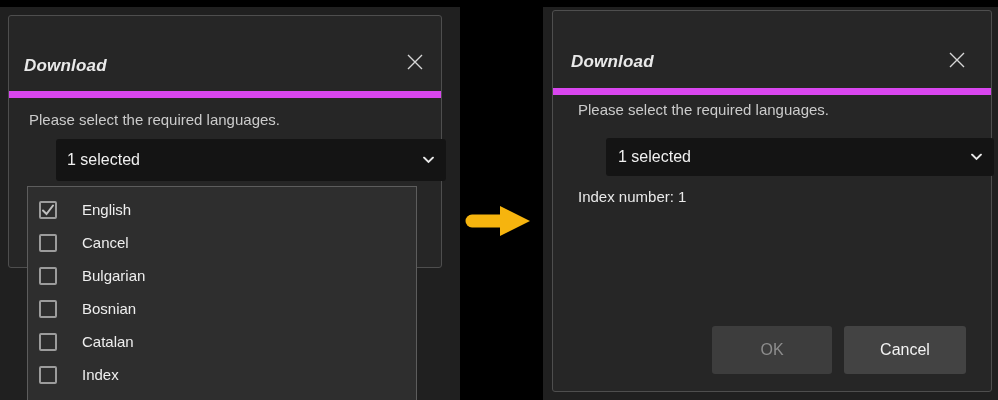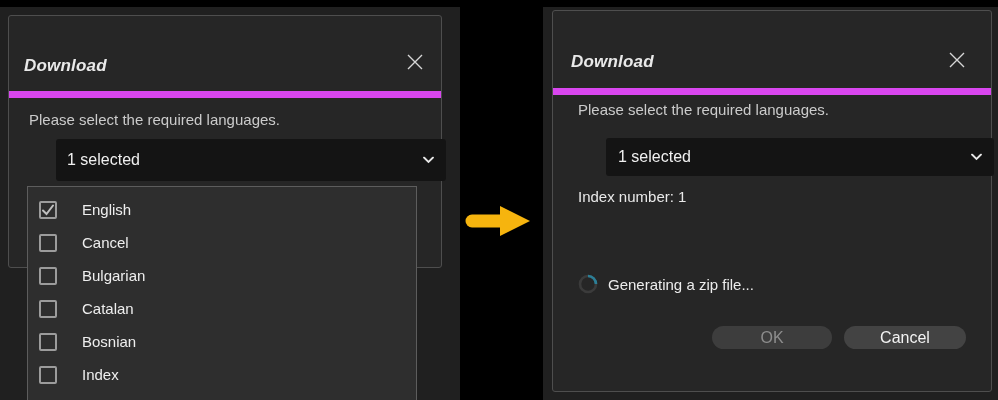--- a/index.html
+++ b/index.html
@@ -30,21 +30,21 @@
   .dropdown{position:absolute;left:27px;top:186px;width:390px;height:214px;background:#2e2e2e;border:1px solid #5d5d5d;border-bottom:none;z-index:5;padding-top:6px;}
   .dd-item{height:33px;display:flex;align-items:center;padding-left:11px;cursor:pointer;gap:14px;}
   .cbx{width:18px;height:18px;border:2px solid #9c9c9c;border-radius:2px;margin-right:11px;flex:0 0 auto;display:flex;align-items:center;justify-content:center;}
   .dd-label{color:#eeeeee;font-size:15px;}
   .index-line{position:absolute;left:25px;top:176px;color:#e9e9e9;font-size:15px;line-height:20px;}
   .step-row{position:absolute;left:25px;display:flex;align-items:center;}
   .step-row .step-icon{width:20px;height:20px;margin-right:10px;display:flex;align-items:center;justify-content:center;flex:0 0 auto;}
   .step-label{color:#ececec;font-size:15px;}
   .step-copy{top:225px;}
   .step-zip{top:263px;}
-  .btn{position:absolute;top:315px;height:23px;border:none;border-radius:12px;font-size:16px;cursor:pointer;}
+  .btn{position:absolute;top:315px;height:48px;border:none;border-radius:3px;font-size:16px;cursor:pointer;}
   .btn-ok{left:159px;width:120px;background:#3d3d3d;color:#8d8d8d;}
   .btn-cancel{left:291px;width:122px;background:#434343;color:#f3f3f3;}
   .arrow-wrap{position:absolute;left:464px;top:203px;width:70px;height:36px;}
   svg{display:block;}
 </style>
 </head>
 <body>
 
 <div class="stage">
 
@@ -84,25 +84,25 @@
     <div class="dd-item">
       <span class="cbx"></span>
       <span class="dd-label">Cancel</span>
     </div>
     <div class="dd-item">
       <span class="cbx"></span>
       <span class="dd-label">Bulgarian</span>
     </div>
     <div class="dd-item">
       <span class="cbx"></span>
-      <span class="dd-label">Catalan</span>
+      <span class="dd-label">Bosnian</span>
     </div>
     <div class="dd-item">
       <span class="cbx"></span>
-      <span class="dd-label">Bosnian</span>
+      <span class="dd-label">Catalan</span>
     </div>
     <div class="dd-item">
       <span class="cbx"></span>
       <span class="dd-label">Index</span>
     </div>
   </div>
 
   <div class="arrow-wrap">
     <svg width="70" height="36" viewBox="0 0 70 36">
       <line x1="8" y1="18" x2="40" y2="18" stroke="#f6b40e" stroke-width="13" stroke-linecap="round"></line>
@@ -128,27 +128,18 @@
       <span>1 selected</span>
       <span class="chev">
         <svg width="11" height="7" viewBox="0 0 11 7">
             <path d="M1 1 L5.5 5.5 L10 1" stroke="#e6e6e6" stroke-width="1.8" fill="none" stroke-linecap="round"></path>
           </svg>
       </span>
     </div>
     <div class="index-line">Index number: 1</div>
 
 
-    <div class="step-row step-zip">
-      <span class="step-icon">
-        <svg width="20" height="20" viewBox="0 0 20 20">
-          <circle cx="10" cy="10" r="8" stroke="#3b3b3b" stroke-width="2.6" fill="none"></circle>
-          <path d="M10 2 A8 8 0 0 1 18 10" stroke="#2c7f97" stroke-width="2.6" fill="none" stroke-linecap="butt"></path>
-        </svg>
-      </span>
-      <span class="step-label">Generating a zip file...</span>
-    </div>
 
     <button class="btn btn-ok">OK</button>
     <button class="btn btn-cancel">Cancel</button>
   </div>
 
 </div>
 
 </body></html>

